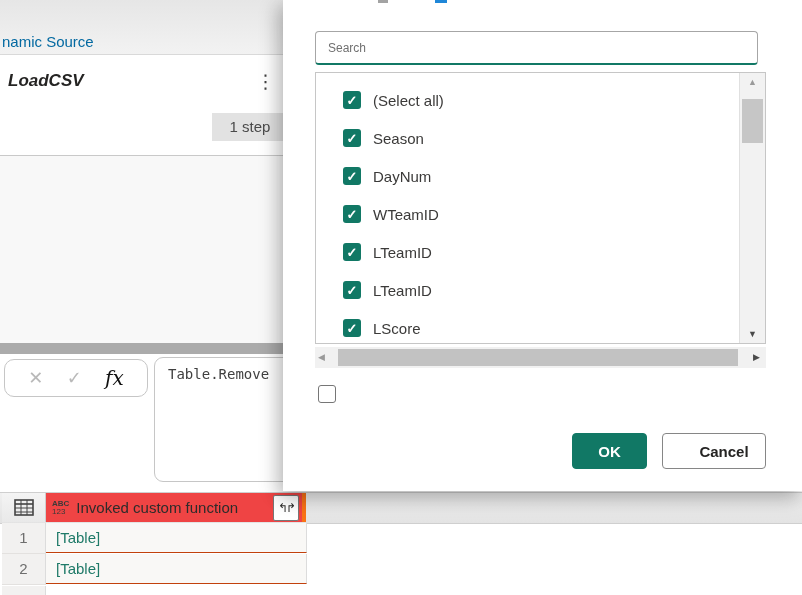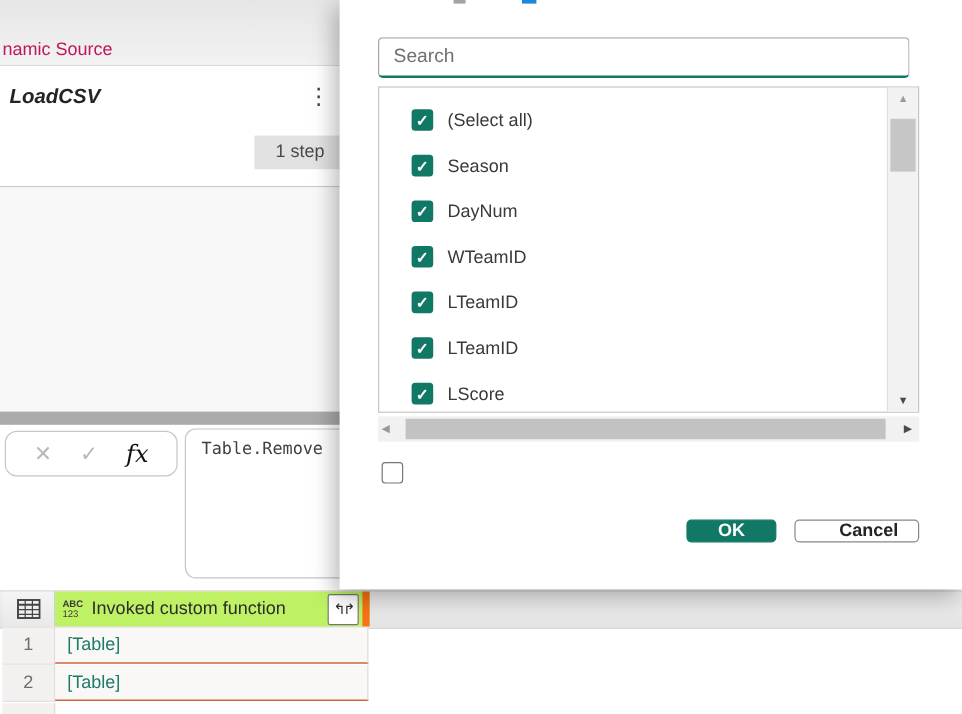--- a/index.html
+++ b/index.html
@@ -3,21 +3,21 @@
 <meta charset="utf-8">
 <style>
   html,body{margin:0;padding:0;background:#fff;}
   body{width:802px;height:595px;position:relative;overflow:hidden;
        font-family:"Liberation Sans",sans-serif;color:#3b3a39;}
   .abs{position:absolute;}
 
   
   .top-strip{left:0;top:0;width:802px;height:54px;
     background:linear-gradient(#e6e6e6,#f2f2f2);border-bottom:1px solid #dadada;}
-  .source-label{left:2px;top:33px;font-size:15px;color:#be185d;}
+  .source-label{left:2px;top:33px;font-size:15px;color:#0369a1;}
 
   .query-card{left:0;top:55px;width:283px;height:100px;background:#fff;
     border-bottom:1px solid #c9c9c9;box-shadow:0 3px 4px rgba(0,0,0,.10);}
   .query-title{left:8px;top:71px;font-size:17px;font-weight:bold;font-style:italic;color:#252423;}
   .kebab{left:256px;top:69px;width:18px;height:30px;font-size:19px;line-height:26px;
     color:#404040;text-align:center;cursor:pointer;}
   .step-badge{left:212px;top:113px;width:76px;height:28px;background:#e2e2e2;
     color:#4a4a4a;font-size:15px;line-height:28px;text-align:center;}
 
   .panel{left:0;top:156px;width:283px;height:187px;background:#f8f8f8;}
@@ -31,22 +31,22 @@
     border-radius:9px;background:#fff;}
   .formula-text{left:168px;top:366px;font-family:"DejaVu Sans Mono",monospace;
     font-size:14px;color:#404040;white-space:pre;}
 
   
   .tbl-header-band{left:0;top:492px;width:802px;height:30px;
     background:linear-gradient(#f0f0f0,#e3e3e3);
     border-top:1px solid #cfcfcf;border-bottom:1px solid #cfcfcf;}
   .tbl-corner{left:2px;top:493px;width:43px;height:29px;display:flex;align-items:center;
     justify-content:center;background:linear-gradient(#f4f4f4,#e9e9e9);border-right:1px solid #cfcfcf;}
-  .tbl-colhead{left:46px;top:493px;width:256px;height:29px;background:#bef264;
-    border-right:6px solid #f97316;display:flex;align-items:center;}
+  .tbl-colhead{left:46px;top:493px;width:256px;height:29px;background:#ef4444;
+    border-right:4px solid #f97316;display:flex;align-items:center;}
   .type-icon{margin-left:6px;line-height:8px;text-align:left;color:#3b3a39;}
   .type-abc{font-size:8px;font-weight:bold;display:block;}
   .type-123{font-size:8px;display:block;}
   .colhead-label{margin-left:7px;font-size:15px;color:#2d2c2b;white-space:nowrap;}
   .expand-btn{position:absolute;right:3px;top:2px;width:24px;height:24px;background:#fff;
     border:1px solid #777;border-radius:2px;display:flex;align-items:center;justify-content:center;
     font-size:12px;letter-spacing:-2px;color:#2d2c2b;cursor:pointer;}
   .row{left:2px;width:305px;height:31px;}
   .row-num{position:absolute;left:0;top:0;width:43px;height:30px;background:#f2f1f0;
     border-right:1px solid #dcdcdc;border-bottom:1px solid #e3e1df;
@@ -58,21 +58,21 @@
 
   
   .dialog{left:283px;top:0;width:519px;height:491px;background:#fff;z-index:5;
     box-shadow:-7px 4px 18px rgba(0,0,0,.16),0 8px 18px rgba(0,0,0,.18);}
   .mark{top:0;height:3px;}
   .mark-gray{left:95px;width:10px;background:#a3a3a3;}
   .mark-blue{left:152px;width:12px;background:#1f87d8;}
 
   .search{left:32px;top:31px;width:443px;height:34px;box-sizing:border-box;
     border:1px solid #a6a6a6;border-bottom:2px solid #117865;border-radius:4px;
-    padding:0 12px;font-size:16px;font-family:"Liberation Sans",sans-serif;color:#737373;outline:none;}
+    padding:0 12px;font-size:12px;font-family:"Liberation Sans",sans-serif;color:#737373;outline:none;}
   .search::placeholder{color:#707070;}
 
   .listbox{left:32px;top:72px;width:451px;height:272px;box-sizing:border-box;
     border:1px solid #c6c6c6;background:#fff;}
   .items{position:absolute;left:0;top:0;right:25px;bottom:0;overflow:hidden;}
   .item{display:flex;align-items:center;height:38px;padding-left:27px;cursor:pointer;}
   .item:first-child{padding-top:8px;}
   .cb{width:18px;height:18px;border-radius:3px;background:#117865;flex:0 0 auto;
     display:flex;align-items:center;justify-content:center;color:#fff;font-size:13px;font-weight:bold;}
   .item-label{margin-left:12px;font-size:15px;color:#3b3a39;}
@@ -90,21 +90,21 @@
     line-height:21px;cursor:pointer;}
   .hscroll .arrow-right{position:absolute;right:6px;top:0;bottom:0;font-size:9px;color:#4a4a4a;
     line-height:21px;cursor:pointer;}
   .hthumb{position:absolute;left:23px;width:400px;top:2px;bottom:2px;background:#c2c2c2;cursor:grab;}
 
   .prefix-row{left:35px;top:385px;display:flex;align-items:center;cursor:pointer;}
   .cb-empty{width:18px;height:18px;box-sizing:border-box;border:1px solid #767676;
     border-radius:3px;background:#fff;flex:0 0 auto;}
   .prefix-label{margin-left:10px;font-size:15px;color:#3b3a39;}
 
-  .btn{position:absolute;top:433px;height:19px;border-radius:4px;font-size:15px;font-weight:bold;
+  .btn{position:absolute;top:433px;height:36px;border-radius:4px;font-size:15px;font-weight:bold;
     display:flex;align-items:center;justify-content:center;cursor:pointer;box-sizing:border-box;
     font-family:"Liberation Sans",sans-serif;}
   .btn-ok{left:289px;width:75px;background:#117865;color:#fff;border:1px solid #117865;}
   .btn-cancel{left:379px;width:104px;background:#fff;color:#252423;border:1px solid #868686;padding-left:20px;}
 </style>
 </head>
 <body>
 
 <div class="abs top-strip"></div>
 <div class="abs source-label">namic Source</div>

